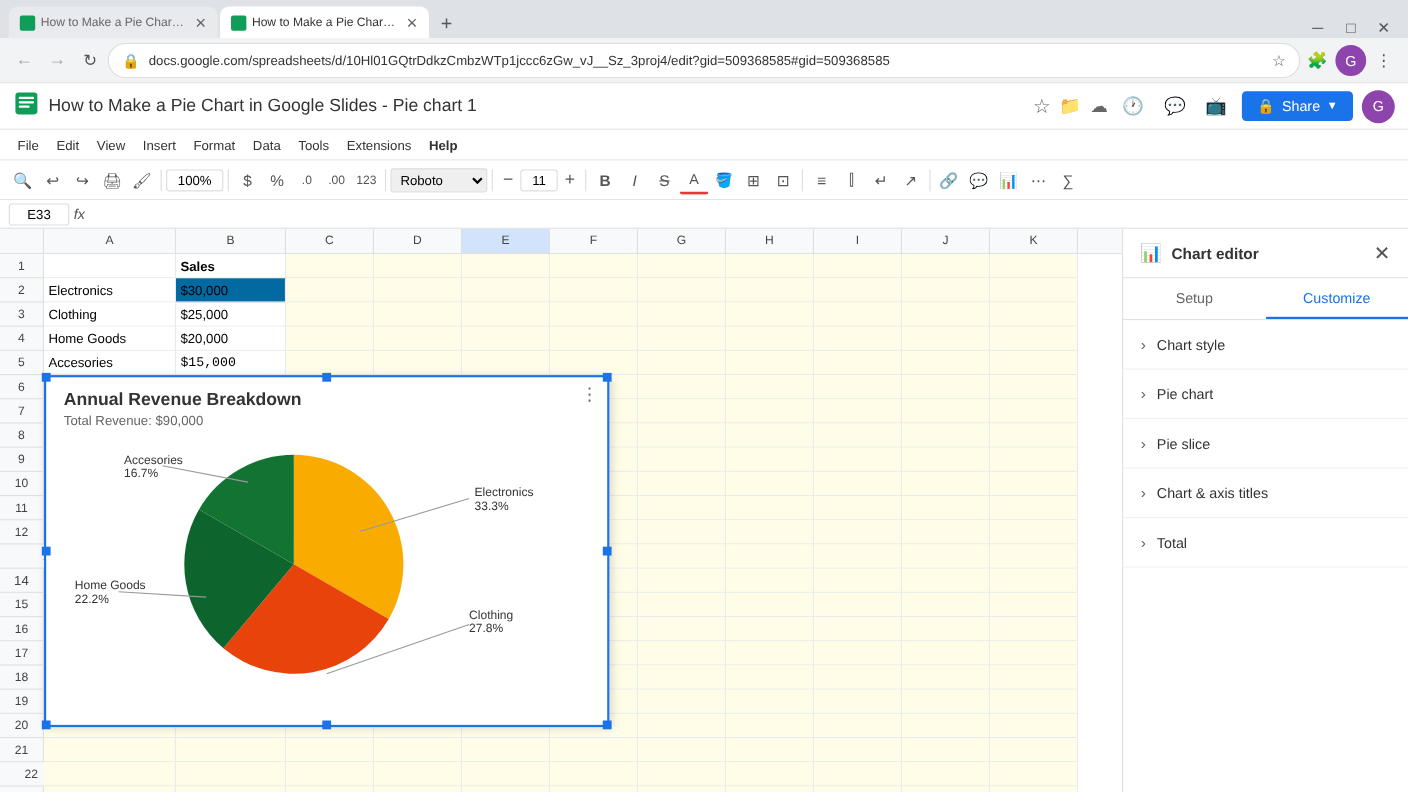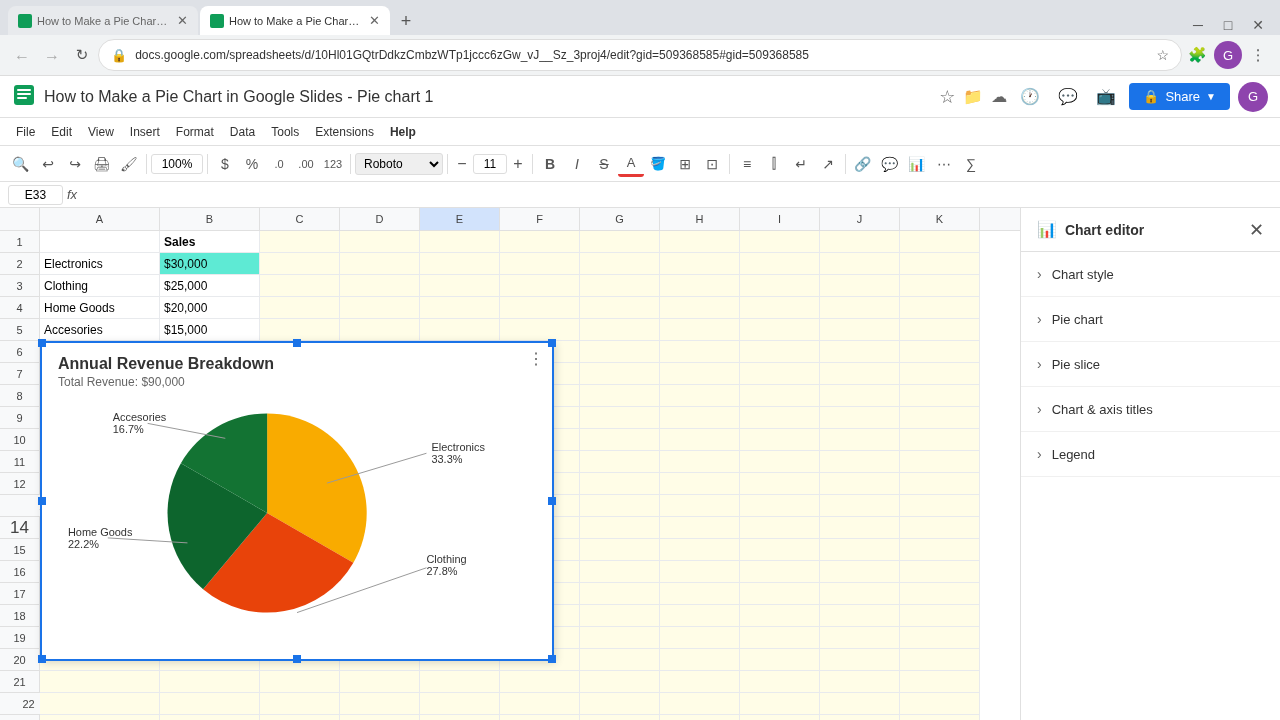--- a/index.html
+++ b/index.html
@@ -155,21 +155,21 @@
             <div style="width:40px;height:22px;border-right:1px solid #e0e0e0;border-bottom:1px solid #e0e0e0;display:flex;align-items:center;justify-content:center;font-size:11px;color:#444;">4</div>
             <div style="width:40px;height:22px;border-right:1px solid #e0e0e0;border-bottom:1px solid #e0e0e0;display:flex;align-items:center;justify-content:center;font-size:11px;color:#444;">5</div>
             <div style="width:40px;height:22px;border-right:1px solid #e0e0e0;border-bottom:1px solid #e0e0e0;display:flex;align-items:center;justify-content:center;font-size:11px;color:#444;">6</div>
             <div style="width:40px;height:22px;border-right:1px solid #e0e0e0;border-bottom:1px solid #e0e0e0;display:flex;align-items:center;justify-content:center;font-size:11px;color:#444;">7</div>
             <div style="width:40px;height:22px;border-right:1px solid #e0e0e0;border-bottom:1px solid #e0e0e0;display:flex;align-items:center;justify-content:center;font-size:11px;color:#444;">8</div>
             <div style="width:40px;height:22px;border-right:1px solid #e0e0e0;border-bottom:1px solid #e0e0e0;display:flex;align-items:center;justify-content:center;font-size:11px;color:#444;">9</div>
             <div style="width:40px;height:22px;border-right:1px solid #e0e0e0;border-bottom:1px solid #e0e0e0;display:flex;align-items:center;justify-content:center;font-size:11px;color:#444;">10</div>
             <div style="width:40px;height:22px;border-right:1px solid #e0e0e0;border-bottom:1px solid #e0e0e0;display:flex;align-items:center;justify-content:center;font-size:11px;color:#444;">11</div>
             <div style="width:40px;height:22px;border-right:1px solid #e0e0e0;border-bottom:1px solid #e0e0e0;display:flex;align-items:center;justify-content:center;font-size:11px;color:#444;">12</div>
             <div style="width:40px;height:22px;border-right:3px solid #000000;border-bottom:1px solid #e0e0e0;display:flex;align-items:center;justify-content:center;font-size:11px;color:#444;padding-left:45px;">13</div>
-            <div style="width:40px;height:22px;border-right:1px solid #e0e0e0;border-bottom:1px solid #e0e0e0;display:flex;align-items:center;justify-content:center;font-size:17px;color:#444;">14</div>
+            <div style="width:40px;height:22px;border-right:1px solid #e0e0e0;border-bottom:1px solid #e0e0e0;display:flex;align-items:center;justify-content:center;font-size:12px;color:#444;">14</div>
             <div style="width:40px;height:22px;border-right:1px solid #e0e0e0;border-bottom:1px solid #e0e0e0;display:flex;align-items:center;justify-content:center;font-size:11px;color:#444;">15</div>
             <div style="width:40px;height:22px;border-right:1px solid #e0e0e0;border-bottom:1px solid #e0e0e0;display:flex;align-items:center;justify-content:center;font-size:11px;color:#444;">16</div>
             <div style="width:40px;height:22px;border-right:1px solid #e0e0e0;border-bottom:1px solid #e0e0e0;display:flex;align-items:center;justify-content:center;font-size:11px;color:#444;">17</div>
             <div style="width:40px;height:22px;border-right:1px solid #e0e0e0;border-bottom:1px solid #e0e0e0;display:flex;align-items:center;justify-content:center;font-size:11px;color:#444;">18</div>
             <div style="width:40px;height:22px;border-right:1px solid #e0e0e0;border-bottom:1px solid #e0e0e0;display:flex;align-items:center;justify-content:center;font-size:11px;color:#444;">19</div>
             <div style="width:40px;height:22px;border-right:1px solid #e0e0e0;border-bottom:1px solid #e0e0e0;display:flex;align-items:center;justify-content:center;font-size:11px;color:#444;">20</div>
             <div style="width:40px;height:22px;border-right:1px solid #e0e0e0;border-bottom:1px solid #e0e0e0;display:flex;align-items:center;justify-content:center;font-size:11px;color:#444;">21</div>
             <div style="width:58px;height:22px;border-right:1px solid #e0e0e0;border-bottom:1px solid #e0e0e0;display:flex;align-items:center;justify-content:center;font-size:11px;color:#444;">22</div>
             <div style="width:40px;height:22px;border-right:1px solid #e0e0e0;border-bottom:1px solid #e0e0e0;display:flex;align-items:center;justify-content:center;font-size:11px;color:#444;">23</div>
 
@@ -186,21 +186,21 @@
               <div style="width:80px;height:22px;border-right:1px solid #e8eaed;border-bottom:1px solid #e8eaed;background:#fffde7;"></div>
               <div style="width:80px;height:22px;border-right:1px solid #e8eaed;border-bottom:1px solid #e8eaed;background:#fffde7;"></div>
               <div style="width:80px;height:22px;border-right:1px solid #e8eaed;border-bottom:1px solid #e8eaed;background:#fffde7;"></div>
               <div style="width:80px;height:22px;border-right:1px solid #e8eaed;border-bottom:1px solid #e8eaed;background:#fffde7;"></div>
               <div style="width:80px;height:22px;border-right:1px solid #e8eaed;border-bottom:1px solid #e8eaed;background:#fffde7;"></div>
               <div style="width:80px;height:22px;border-right:1px solid #e8eaed;border-bottom:1px solid #e8eaed;background:#fffde7;"></div>
             </div>
 
             <div style="display:flex;flex-shrink:0;">
               <div style="width:120px;height:22px;border-right:1px solid #e8eaed;border-bottom:1px solid #e8eaed;display:flex;align-items:center;padding:0 4px;font-size:12px;background:#fff;">Electronics</div>
-              <div style="width:100px;height:22px;border-right:1px solid #e8eaed;border-bottom:1px solid #e8eaed;display:flex;align-items:center;padding:0 4px;font-size:12px;background:#5eead4;">$30,000</div>
+              <div style="width:100px;height:22px;border-right:1px solid #e8eaed;border-bottom:1px solid #e8eaed;display:flex;align-items:center;padding:0 4px;font-size:12px;background:#0369a1;">$30,000</div>
               <div style="width:80px;height:22px;border-right:1px solid #e8eaed;border-bottom:1px solid #e8eaed;background:#fffde7;"></div>
               <div style="width:80px;height:22px;border-right:1px solid #e8eaed;border-bottom:1px solid #e8eaed;background:#fffde7;"></div>
               <div style="width:80px;height:22px;border-right:1px solid #e8eaed;border-bottom:1px solid #e8eaed;background:#fffde7;"></div>
               <div style="width:80px;height:22px;border-right:1px solid #e8eaed;border-bottom:1px solid #e8eaed;background:#fffde7;"></div>
               <div style="width:80px;height:22px;border-right:1px solid #e8eaed;border-bottom:1px solid #e8eaed;background:#fffde7;"></div>
               <div style="width:80px;height:22px;border-right:1px solid #e8eaed;border-bottom:1px solid #e8eaed;background:#fffde7;"></div>
               <div style="width:80px;height:22px;border-right:1px solid #e8eaed;border-bottom:1px solid #e8eaed;background:#fffde7;"></div>
               <div style="width:80px;height:22px;border-right:1px solid #e8eaed;border-bottom:1px solid #e8eaed;background:#fffde7;"></div>
               <div style="width:80px;height:22px;border-right:1px solid #e8eaed;border-bottom:1px solid #e8eaed;background:#fffde7;"></div>
             </div>
@@ -228,21 +228,21 @@
               <div style="width:80px;height:22px;border-right:1px solid #e8eaed;border-bottom:1px solid #e8eaed;background:#fffde7;"></div>
               <div style="width:80px;height:22px;border-right:1px solid #e8eaed;border-bottom:1px solid #e8eaed;background:#fffde7;"></div>
               <div style="width:80px;height:22px;border-right:1px solid #e8eaed;border-bottom:1px solid #e8eaed;background:#fffde7;"></div>
               <div style="width:80px;height:22px;border-right:1px solid #e8eaed;border-bottom:1px solid #e8eaed;background:#fffde7;"></div>
               <div style="width:80px;height:22px;border-right:1px solid #e8eaed;border-bottom:1px solid #e8eaed;background:#fffde7;"></div>
               <div style="width:80px;height:22px;border-right:1px solid #e8eaed;border-bottom:1px solid #e8eaed;background:#fffde7;"></div>
             </div>
 
             <div style="display:flex;flex-shrink:0;">
               <div style="width:120px;height:22px;border-right:1px solid #e8eaed;border-bottom:1px solid #e8eaed;display:flex;align-items:center;padding:0 4px;font-size:12px;background:#fff;">Accesories</div>
-              <div style="width:100px;height:22px;border-right:1px solid #e8eaed;border-bottom:1px solid #e8eaed;display:flex;align-items:center;padding:0 4px;font-size:12px;background:#fff;">$15,000</div>
+              <div style="width:100px;height:22px;border-right:1px solid #e8eaed;border-bottom:1px solid #e8eaed;display:flex;align-items:center;padding:0 4px;font-size:12px;background:#fff;font-family:Liberation Mono, monospace;">$15,000</div>
               <div style="width:80px;height:22px;border-right:1px solid #e8eaed;border-bottom:1px solid #e8eaed;background:#fffde7;"></div>
               <div style="width:80px;height:22px;border-right:1px solid #e8eaed;border-bottom:1px solid #e8eaed;background:#fffde7;"></div>
               <div style="width:80px;height:22px;border-right:1px solid #e8eaed;border-bottom:1px solid #e8eaed;background:#fffde7;"></div>
               <div style="width:80px;height:22px;border-right:1px solid #e8eaed;border-bottom:1px solid #e8eaed;background:#fffde7;"></div>
               <div style="width:80px;height:22px;border-right:1px solid #e8eaed;border-bottom:1px solid #e8eaed;background:#fffde7;"></div>
               <div style="width:80px;height:22px;border-right:1px solid #e8eaed;border-bottom:1px solid #e8eaed;background:#fffde7;"></div>
               <div style="width:80px;height:22px;border-right:1px solid #e8eaed;border-bottom:1px solid #e8eaed;background:#fffde7;"></div>
               <div style="width:80px;height:22px;border-right:1px solid #e8eaed;border-bottom:1px solid #e8eaed;background:#fffde7;"></div>
               <div style="width:80px;height:22px;border-right:1px solid #e8eaed;border-bottom:1px solid #e8eaed;background:#fffde7;"></div>
             </div>
@@ -534,41 +534,45 @@
 
       <div style="width:260px;background:#fff;border-left:1px solid #e0e0e0;display:flex;flex-direction:column;flex-shrink:0;">
         <div style="display:flex;align-items:center;justify-content:space-between;padding:12px 16px;border-bottom:1px solid #e0e0e0;">
           <div style="display:flex;align-items:center;gap:8px;">
             <span style="font-size:16px;">📊</span>
             <span style="font-size:14px;font-weight:bold;color:#333;">Chart editor</span>
           </div>
           <div style="cursor:pointer;color:#555;font-size:18px;line-height:1;">✕</div>
         </div>
 
+        <div style="display:flex;border-bottom:1px solid #e0e0e0;">
+          <div style="flex:1;text-align:center;padding:10px;cursor:pointer;font-size:13px;color:#666;">Setup</div>
+          <div style="flex:1;text-align:center;padding:10px;cursor:pointer;font-size:13px;color:#1a73e8;border-bottom:2px solid #1a73e8;font-weight:500;">Customize</div>
+        </div>
 
         <div style="flex:1;overflow-y:auto;">
           <div style="display:flex;align-items:center;padding:14px 16px;border-bottom:1px solid #f0f0f0;cursor:pointer;gap:10px;">
             <span style="color:#666;font-size:14px;">›</span>
             <span style="font-size:13px;color:#333;">Chart style</span>
           </div>
           <div style="display:flex;align-items:center;padding:14px 16px;border-bottom:1px solid #f0f0f0;cursor:pointer;gap:10px;">
             <span style="color:#666;font-size:14px;">›</span>
             <span style="font-size:13px;color:#333;">Pie chart</span>
           </div>
           <div style="display:flex;align-items:center;padding:14px 16px;border-bottom:1px solid #f0f0f0;cursor:pointer;gap:10px;">
             <span style="color:#666;font-size:14px;">›</span>
             <span style="font-size:13px;color:#333;">Pie slice</span>
           </div>
           <div style="display:flex;align-items:center;padding:14px 16px;border-bottom:1px solid #f0f0f0;cursor:pointer;gap:10px;">
             <span style="color:#666;font-size:14px;">›</span>
             <span style="font-size:13px;color:#333;">Chart &amp; axis titles</span>
           </div>
           <div style="display:flex;align-items:center;padding:14px 16px;border-bottom:1px solid #f0f0f0;cursor:pointer;gap:10px;">
             <span style="color:#666;font-size:14px;">›</span>
-            <span style="font-size:13px;color:#333;">Legend</span>
+            <span style="font-size:13px;color:#333;">Total</span>
           </div>
         </div>
       </div>
     </div>
 
   </div>
 
 </div>
 
 </body></html>

